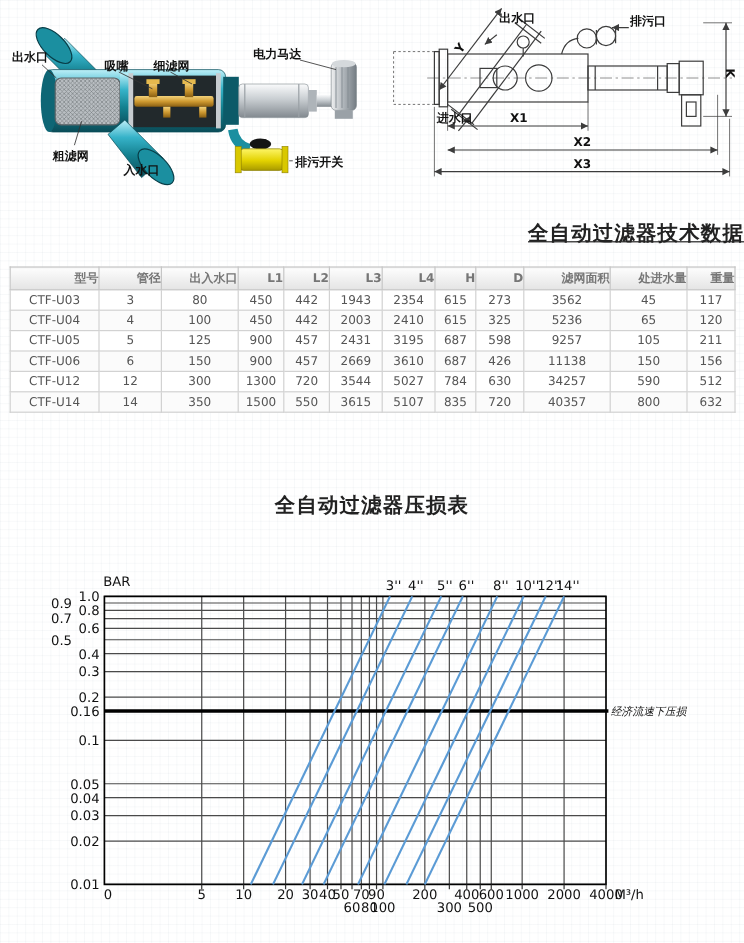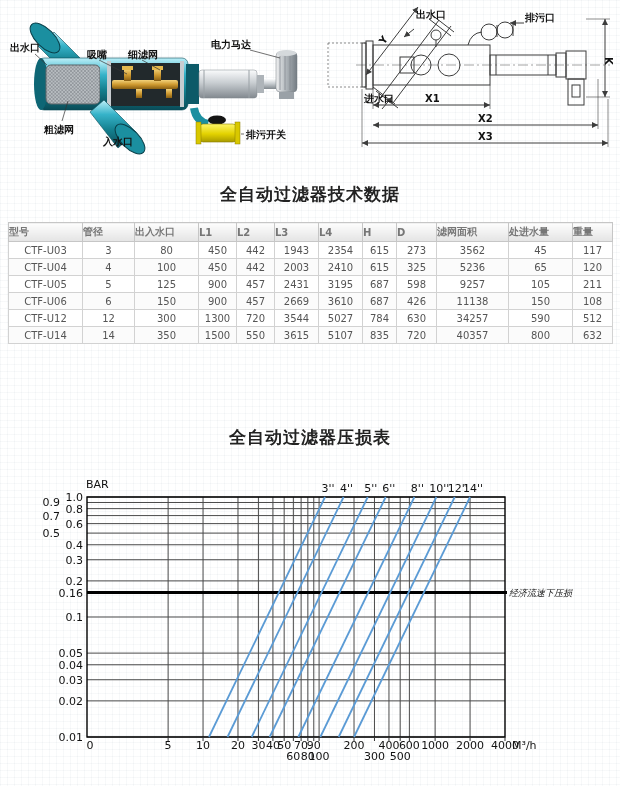--- a/index.html
+++ b/index.html
@@ -11,30 +11,30 @@
       linear-gradient(90deg, rgba(120,145,165,0.06) 1px, transparent 1px);
     background-size:7px 7px;
   }
   .diag{position:absolute;}
   #diag3d{left:8px;top:8px;}
   #diagTech{left:318px;top:5px;}
   .sec-title{
     position:absolute;left:0;width:620px;text-align:center;
     font-size:17px;color:#222;letter-spacing:1px;margin:0;font-weight:600;
   }
-  #title1{top:183px;}
-  #title2{top:426px;}
+  #title1{top:183px;text-decoration:underline;text-align:right;}
+  #title2{top:410px;}
   #tech-table{
     position:absolute;left:8px;top:222px;width:604px;
     border-collapse:collapse;table-layout:fixed;font-size:10px;
   }
   #tech-table th{
     background:linear-gradient(#fdfdfd,#e4e4e4);
     color:#767676;font-weight:bold;border:1px solid #c6c6c6;
-    padding:2px 0;height:13px;text-align:left;
+    padding:2px 0;height:13px;text-align:right;
   }
   #tech-table td{
     color:#555;border:1px solid #d2d2d2;text-align:center;
     padding:1px 0;height:14px;background:#fff;
   }
   #tech-table tbody tr:nth-child(even) td{background:#fbfbfb;}
   #chart-wrap{position:absolute;left:0;top:455px;width:620px;height:331px;}
   text{font-family:"DejaVu Sans",sans-serif;}
 </style>
 </head>
@@ -305,21 +305,21 @@
           <td>6</td>
           <td>150</td>
           <td>900</td>
           <td>457</td>
           <td>2669</td>
           <td>3610</td>
           <td>687</td>
           <td>426</td>
           <td>11138</td>
           <td>150</td>
-          <td>108</td>
+          <td>156</td>
         </tr>
         <tr>
           <td>CTF-U12</td>
           <td>12</td>
           <td>300</td>
           <td>1300</td>
           <td>720</td>
           <td>3544</td>
           <td>5027</td>
           <td>784</td>

